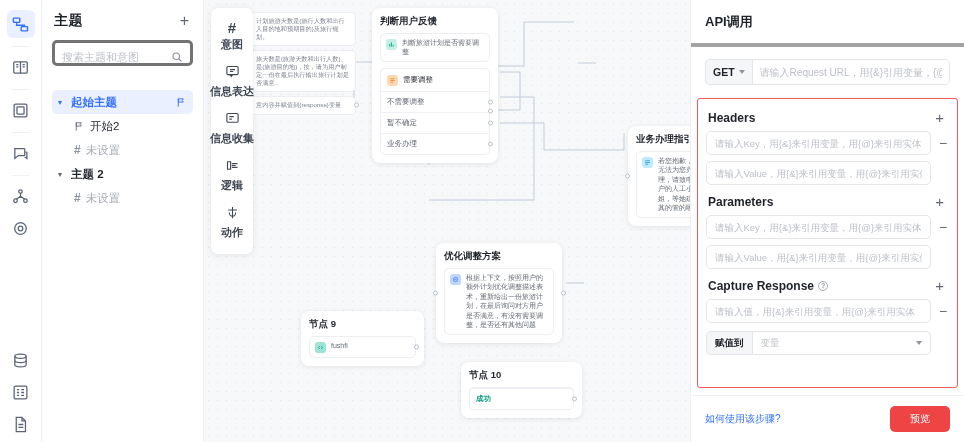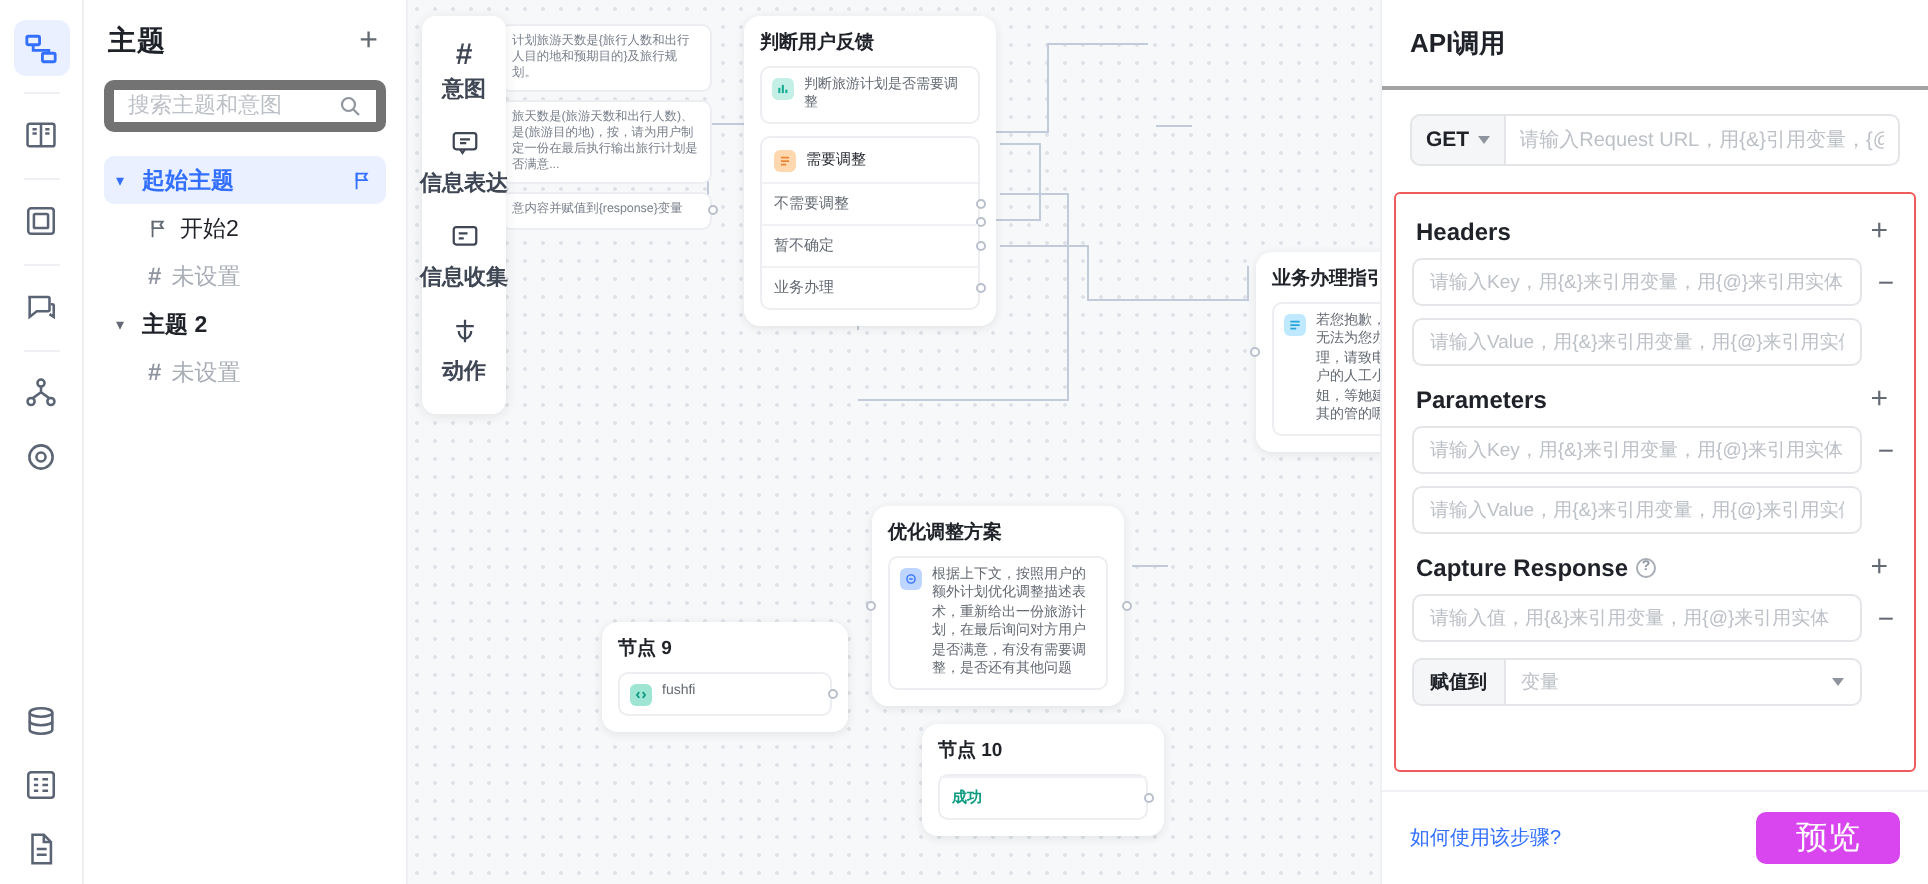--- a/index.html
+++ b/index.html
@@ -40,24 +40,24 @@
     width: 162px; height: 442px;
     background: #fff;
     border-right: 1px solid #eef0f3;
     padding: 12px 10px 0 10px;
     flex: 0 0 162px;
   }
   .sb-head { display: flex; align-items: center; justify-content: space-between; padding: 0 2px 10px 2px; }
   .sb-title { font-size: 14px; font-weight: 700; color: #1f2329; letter-spacing: .5px; }
   .sb-plus { font-size: 16px; color: #646a73; cursor: pointer; line-height: 1; padding: 0 2px; }
   .sb-search {
-    display: flex; align-items: center;
+    display: flex; align-items: flex-end;
     height: 26px;
-    border: 5px solid #737373; border-radius: 5px;
-    padding: 0 7px; margin-bottom: 12px;
+    border: 3px solid #737373; border-radius: 5px;
+    padding: 0 7px; margin-bottom: 24px;
     background: #fff;
   }
   .sb-search input {
     border: 0; outline: 0; flex: 1 1 auto;
     font-size: 11px; color: #1f2329;
     font-family: inherit; background: transparent; min-width: 0;
   }
   .sb-search input::placeholder { color: #bcc0c7; }
   .sb-search .mag { color: #8f959e; display: flex; }
   .sb-search svg { width: 12px; height: 12px; }
@@ -156,21 +156,21 @@
     font-size: 6.2px; color: #7a818c; line-height: 1.3; margin-bottom: 4px; background:#fff; }
 
   .status-ok { color: #0f9b80; font-weight: 700; }
 
   
   .panel {
     width: 274px; height: 442px; flex: 0 0 274px;
     background: #fff; border-left: 1px solid #eef0f3;
     display: flex; flex-direction: column; position: relative;
   }
-  .panel-head { padding: 13px 14px 12px; border-bottom: 2px solid #a3a3a3; }
+  .panel-head { padding: 13px 14px 12px; border-bottom: 4px solid #a3a3a3; }
   .panel-title { font-size: 13px; font-weight: 700; color: #1f2329; }
   .panel-body { flex: 1 1 auto; overflow: hidden; padding: 0 0 0 0; position: relative; }
 
   .url-row { display: flex; padding: 12px 14px 13px; }
   .method-sel {
     display: flex; align-items: center; gap: 4px;
     background: #f5f6f8; border: 1px solid #e3e5e8; border-right: 0;
     border-radius: 5px 0 0 5px; padding: 0 7px; height: 26px;
     font-size: 10.5px; font-weight: 700; color: #1f2329; cursor: pointer;
   }
@@ -221,22 +221,22 @@
     padding: 0 8px; font-size: 9.5px; color: #bcc0c7; cursor: pointer; background:#fff;
   }
 
   .panel-foot {
     border-top: 1px solid #f0f1f4;
     padding: 10px 14px; display: flex; align-items: center; justify-content: space-between;
     flex: 0 0 auto;
   }
   .help-link { font-size: 10px; color: #3370ff; cursor: pointer; }
   .btn-preview {
-    background: #d946ef; color: #fff; border: 0; border-radius: 5px;
-    padding: 0 20px; height: 26px; font-size: 16px; font-family: inherit;
+    background: #ef4444; color: #fff; border: 0; border-radius: 5px;
+    padding: 0 20px; height: 26px; font-size: 10px; font-family: inherit;
     cursor: pointer; font-weight: 500;
   }
 </style>
 </head>
 <body>
 
 <div class="app">
 
   <div class="rail">
     <div class="rail-btn active">
@@ -407,20 +407,29 @@
           <svg viewBox="0 0 24 24" fill="none" stroke="currentColor" stroke-width="1.8">
               <rect x="3" y="4" width="18" height="14" rx="2"></rect>
               <path d="M7 9h7M7 13h4"></path>
             </svg>
         </span>
         <span class="pal-label">信息收集</span>
       </div>
       <div class="pal-item">
         <span>
           <svg viewBox="0 0 24 24" fill="none" stroke="currentColor" stroke-width="1.8">
+              <path d="M4 6h5v12H4z"></path>
+              <path d="M11 9h9M11 15h9M11 12h6"></path>
+            </svg>
+        </span>
+        <span class="pal-label">逻辑</span>
+      </div>
+      <div class="pal-item">
+        <span>
+          <svg viewBox="0 0 24 24" fill="none" stroke="currentColor" stroke-width="1.8">
               <path d="M12 3v18M5 8h14M7 12c0 3 2 6 5 6s5-3 5-6"></path>
             </svg>
         </span>
         <span class="pal-label">动作</span>
       </div>
     </div>
 
     <div class="lines-node">
       <div class="ln">计划旅游天数是{旅行人数和出行人目的地和预期目的}及旅行规划。</div>
       <div class="ln">旅天数是(旅游天数和出行人数)、是(旅游目的地)，按，请为用户制定一份在最后执行输出旅行计划是否满意...</div>
@@ -473,21 +482,21 @@
         <span class="nicon cyan">
           <svg viewBox="0 0 24 24" fill="none" stroke="currentColor" stroke-width="3">
               <path d="M4 6h16M4 12h16M4 18h10"></path>
             </svg>
         </span>
         <span>若您抱歉，现无法为您办理，请致电客户的人工小姐，等她建有其的管的哪?</span>
       </div>
       <span class="node-port-l"></span>
     </div>
 
-    <div class="node" style="left:232px; top:253px; width:126px;">
+    <div class="node" style="left:232px; top:243px; width:126px;">
       <div class="node-title">优化调整方案</div>
       <div class="node-box">
         <span class="nicon blue">
           <svg viewBox="0 0 24 24" fill="none" stroke="currentColor" stroke-width="2.4">
               <circle cx="12" cy="12" r="7"></circle>
               <path d="M9 12h6"></path>
             </svg>
         </span>
         <span>根据上下文，按照用户的额外计划优化调整描述表术，重新给出一份旅游计划，在最后询问对方用户是否满意，有没有需要调整，是否还有其他问题</span>
       </div>

